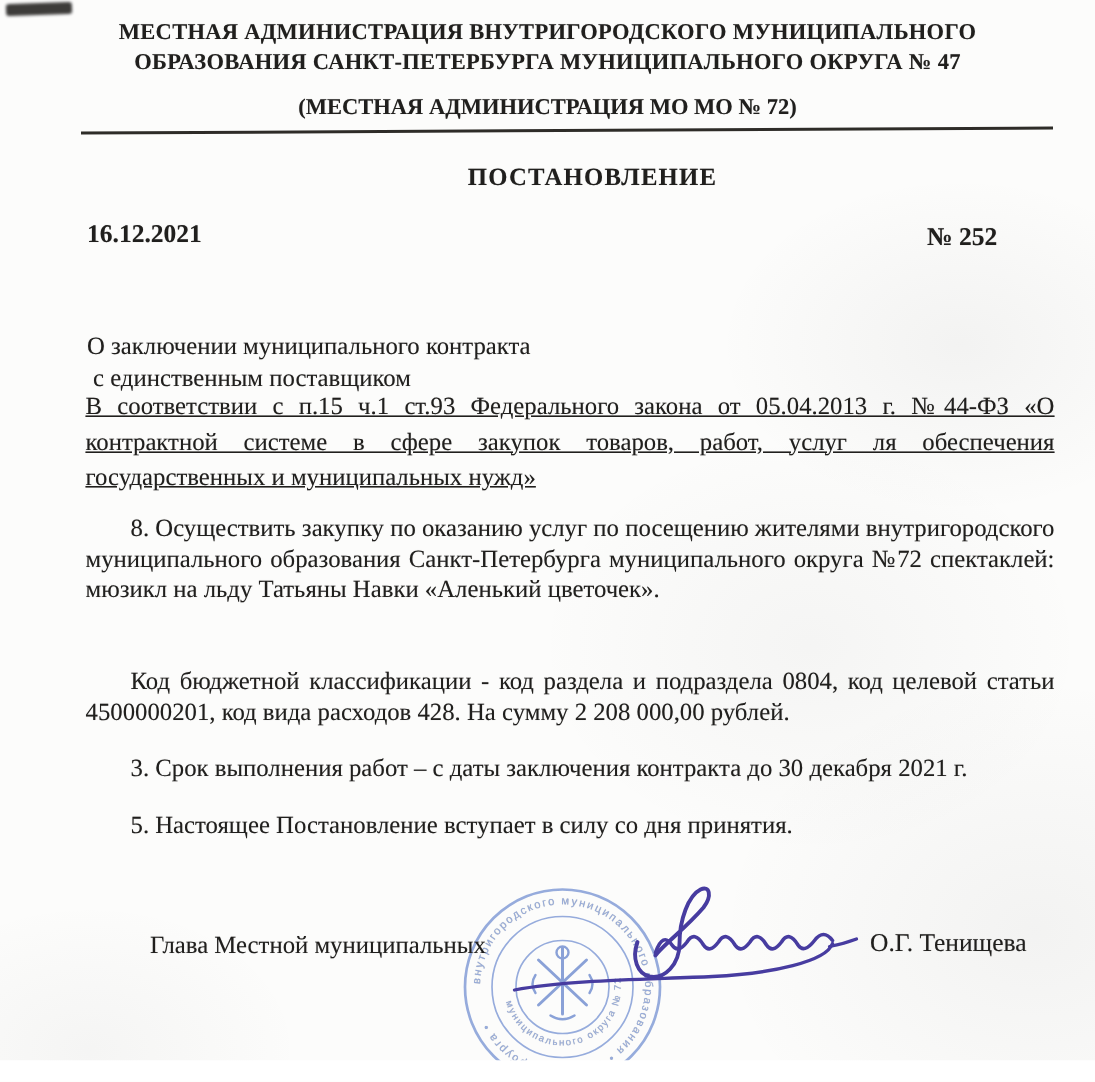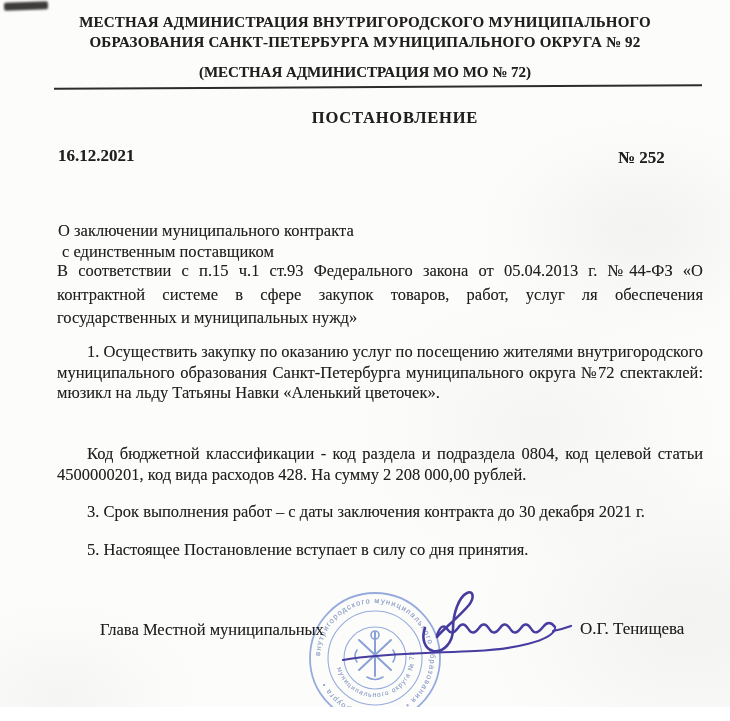--- a/index.html
+++ b/index.html
@@ -22,21 +22,21 @@
   .one-line { white-space:nowrap; }
   .org-header { top:13px; left:0; width:730px; font-size:15px; line-height:19.5px; letter-spacing:.2px; }
   .org-short  { top:64px; left:0; width:730px; font-size:15px; }
   .rule { top:86px; left:54px; width:648px; height:2px; background:var(--rule-color,#2e2c28); transform:rotate(-.3deg); }
   .doc-type { top:108px; left:60px; width:670px; font-size:16.5px; letter-spacing:.8px; }
   .doc-date { top:146px; left:58px; font-size:17px; }
   .doc-number { top:148px; left:618px; font-size:17px;text-align:center; }
   .subject { top:221px; left:58px; font-size:16.5px; line-height:20.5px; }
   .subject .ln2 { padding-left:4px; }
   .body-par { left:57px; width:646px; font-size:16.5px; }
-  .preamble { top:259px; line-height:23.5px; }
+  .preamble { top:259px; line-height:23.5px;text-decoration:underline; }
   .indent { text-indent:30px; }
   .item-1 { top:342px; line-height:20.5px; }
   .item-2 { top:424px; }
   .item-2-detail { top:444px; line-height:20.8px; }
   .item-3 { top:502px; }
   .item-5 { top:540px; }
   .signer-title { top:620px; left:100px; font-size:16.5px; }
   .signer-name { top:619px; left:580px; font-size:17px; }
   .smudge { top:2px; left:4px; width:44px; height:8px; background:#1c1b19; border-radius:2px; filter:blur(1.2px); transform:rotate(-2deg); opacity:.85; }
   .stamp-svg { top:580px; left:297px; opacity:.9; }
@@ -48,40 +48,40 @@
 </style>
 </head>
 <body>
 
 <div class="page">
 
   <div class="abs smudge"></div>
 
   <div class="abs org-header center b">
     <div>МЕСТНАЯ АДМИНИСТРАЦИЯ ВНУТРИГОРОДСКОГО МУНИЦИПАЛЬНОГО</div>
-    <div>ОБРАЗОВАНИЯ САНКТ-ПЕТЕРБУРГА МУНИЦИПАЛЬНОГО ОКРУГА № 92</div>
+    <div>ОБРАЗОВАНИЯ САНКТ-ПЕТЕРБУРГА МУНИЦИПАЛЬНОГО ОКРУГА № 47</div>
   </div>
 
   <div class="abs org-short center b">(МЕСТНАЯ АДМИНИСТРАЦИЯ МО МО № 72)</div>
 
   <div class="abs rule"></div>
 
   <div class="abs doc-type center b">ПОСТАНОВЛЕНИЕ</div>
 
   <div class="abs doc-date b">16.12.2021</div>
   <div class="abs doc-number b">№ 252</div>
 
   <div class="abs subject">
     <div class="one-line">О заключении муниципального контракта</div>
     <div class="one-line ln2">с единственным поставщиком</div>
   </div>
 
   <div class="abs body-par preamble just">В соответствии с п.15 ч.1 ст.93 Федерального закона от 05.04.2013 г. №44-ФЗ «О контрактной системе в сфере закупок товаров, работ, услуг ля обеспечения государственных и муниципальных нужд»</div>
 
-  <div class="abs body-par item-1 just indent">1. Осуществить закупку по оказанию услуг по посещению жителями внутригородского муниципального образования Санкт-Петербурга муниципального округа №72 спектаклей: мюзикл на льду Татьяны Навки «Аленький цветочек».</div>
+  <div class="abs body-par item-1 just indent">8. Осуществить закупку по оказанию услуг по посещению жителями внутригородского муниципального образования Санкт-Петербурга муниципального округа №72 спектаклей: мюзикл на льду Татьяны Навки «Аленький цветочек».</div>
 
   <div class="abs body-par item-2-detail just indent">Код бюджетной классификации - код раздела и подраздела 0804, код целевой статьи 4500000201, код вида расходов 428. На сумму 2 208 000,00 рублей.</div>
 
   <div class="abs body-par item-3 indent one-line">3. Срок выполнения работ – с даты заключения контракта до 30 декабря 2021 г.</div>
 
   <div class="abs body-par item-5 indent one-line">5. Настоящее Постановление вступает в силу со дня принятия.</div>
 
   <svg class="abs stamp-svg" width="156" height="156" viewBox="0 0 156 156">
     <defs>
       <path id="outerTextPath" d="M 23,78 A 55,55 0 1,1 133,78 A 55,55 0 1,1 23,78"></path>

